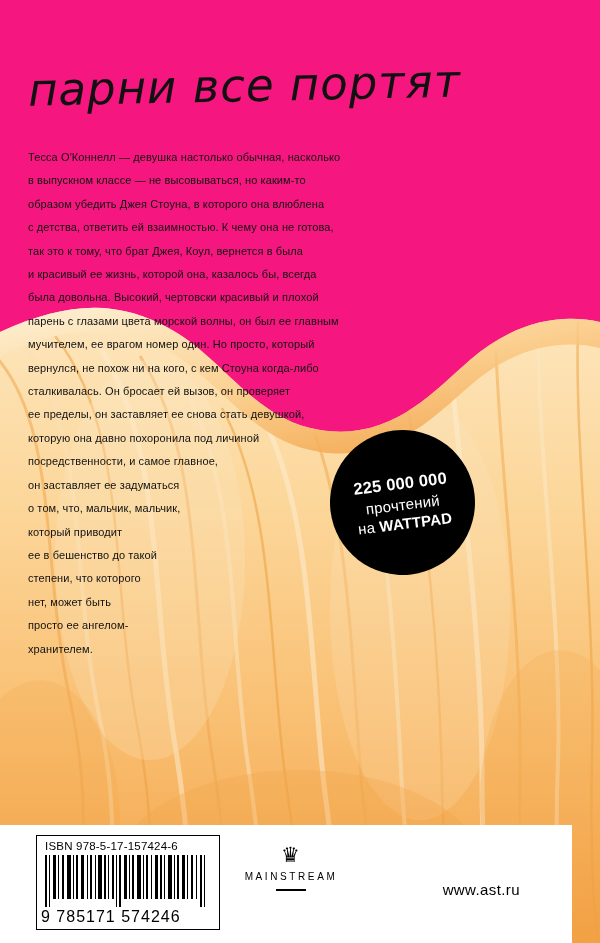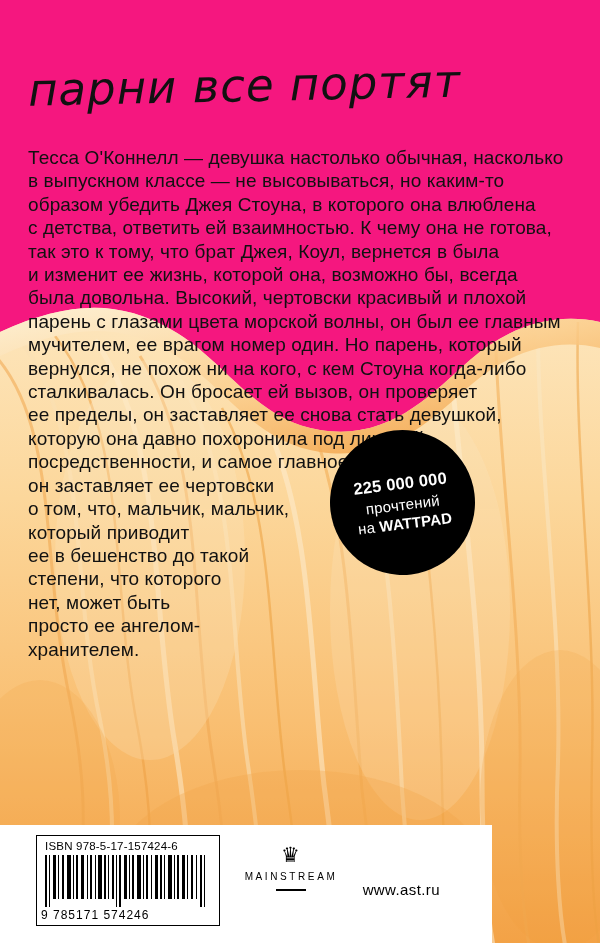--- a/index.html
+++ b/index.html
@@ -44,21 +44,21 @@
     white-space: nowrap;
   }
 
   
   .blurb {
     position: absolute;
     left: 28px;
     top: 146px;
     width: 540px;
     color: #111111;
-    font-size: 19px;
+    font-size: 11px;
     line-height: 23.4px;
     letter-spacing: 0.1px;
   }
   .blurb p {
     margin: 0;
   }
   .blurb .l {
     display: block;
     white-space: nowrap;
   }
@@ -97,21 +97,21 @@
     font-size: 15px;
     letter-spacing: 0.2px;
   }
   .badge-line3 b { font-weight: bold; }
 
   
   .bottom {
     position: absolute;
     left: 0;
     bottom: 0;
-    width: 492px;
+    width: 572px;
     height: 118px;
     background: #ffffff;
   }
   .isbn-box {
     position: absolute;
     left: 36px;
     top: 10px;
     width: 182px;
     border: 1px solid #000;
     background: #fff;
@@ -126,21 +126,21 @@
   .barcode {
     height: 52px;
     margin: 0 6px;
     display: flex;
     align-items: flex-end;
     gap: 0;
   }
   .barcode-digits {
     display: flex;
     justify-content: space-between;
-    font-size: 12px;
+    font-size: 16px;
     letter-spacing: 1px;
     padding: 1px 4px 3px 4px;
     font-family: "Liberation Sans", sans-serif;
     color: #000;
   }
 
   .publisher {
     position: absolute;
     left: 196px;
     top: 20px;
@@ -251,30 +251,30 @@
 
   <div class="title">парни все портят</div>
 
   <div class="blurb">
     <p>
       <span class="l">Тесса О'Коннелл — девушка настолько обычная, насколько</span>
       <span class="l">в выпускном классе — не высовываться, но каким-то</span>
       <span class="l">образом убедить Джея Стоуна, в которого она влюблена</span>
       <span class="l">с детства, ответить ей взаимностью. К чему она не готова,</span>
       <span class="l">так это к тому, что брат Джея, Коул, вернется в была</span>
-      <span class="l">и изменит ее жизнь, которой она, возможно бы, всегда</span>
+      <span class="l">и красивый ее жизнь, которой она, казалось бы, всегда</span>
       <span class="l">была довольна. Высокий, чертовски красивый и плохой</span>
       <span class="l">парень с глазами цвета морской волны, он был ее главным</span>
-      <span class="l">мучителем, ее врагом номер один. Но парень, который</span>
+      <span class="l">мучителем, ее врагом номер один. Но просто, который</span>
       <span class="l">вернулся, не похож ни на кого, с кем Стоуна когда-либо</span>
       <span class="l">сталкивалась. Он бросает ей вызов, он проверяет</span>
       <span class="l">ее пределы, он заставляет ее снова стать девушкой,</span>
       <span class="l">которую она давно похоронила под личиной</span>
       <span class="l n1">посредственности, и самое главное,</span>
-      <span class="l n1">он заставляет ее чертовски</span>
+      <span class="l n1">он заставляет ее задуматься</span>
       <span class="l n1">о том, что, мальчик, мальчик,</span>
       <span class="l n1">который приводит</span>
       <span class="l n1">ее в бешенство до такой</span>
       <span class="l n1">степени, что которого</span>
       <span class="l n1">нет, может быть</span>
       <span class="l n1">просто ее ангелом-</span>
       <span class="l n1">хранителем.</span>
     </p>
   </div>
 

